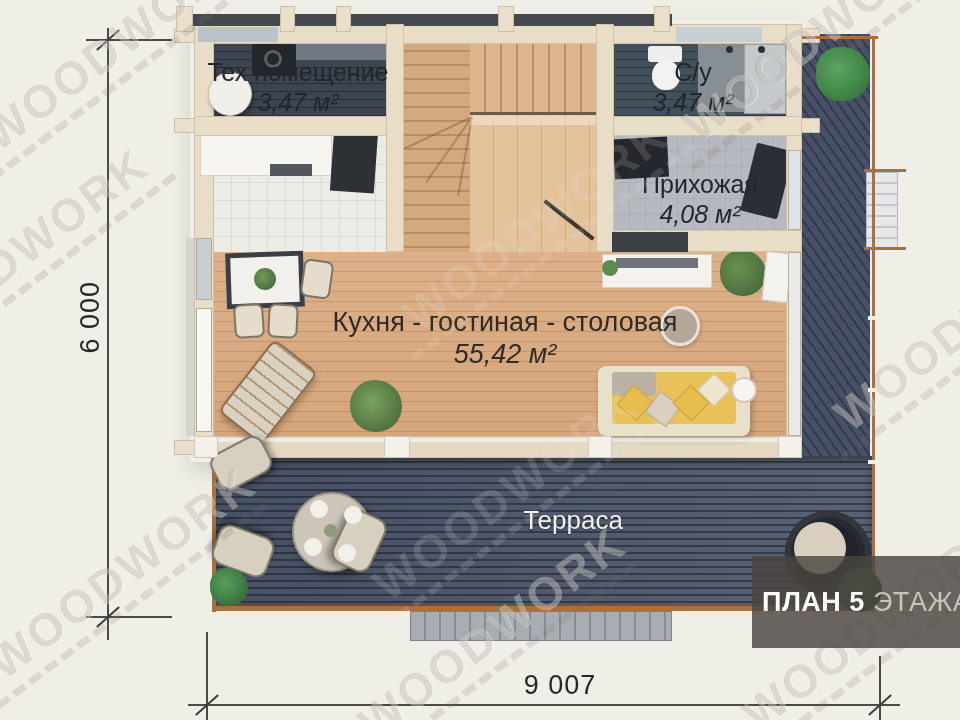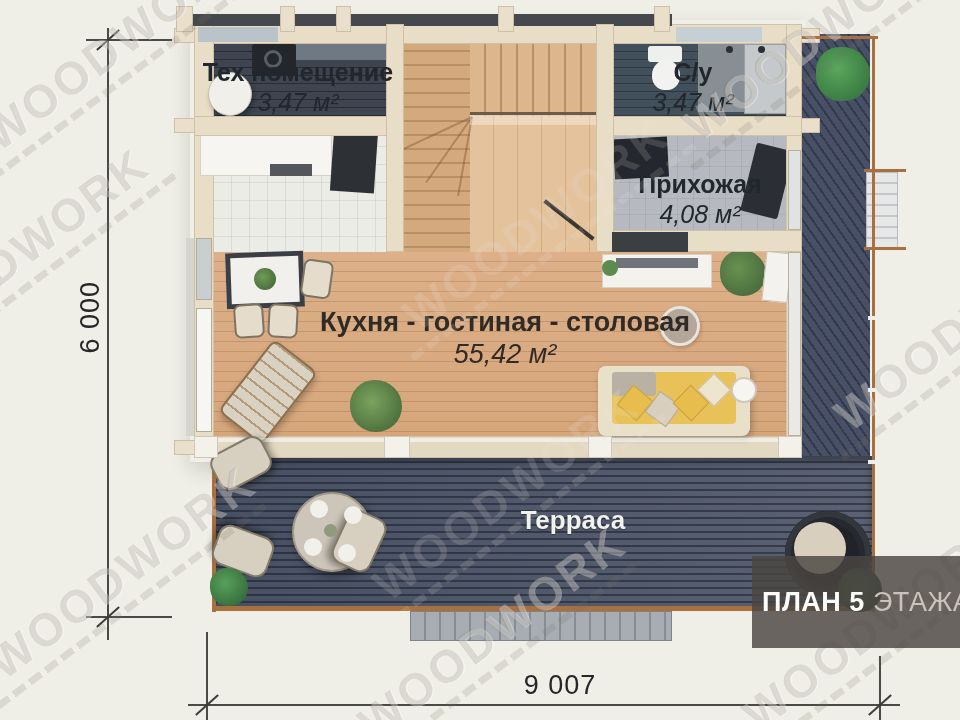--- a/index.html
+++ b/index.html
@@ -60,21 +60,21 @@
     background:repeating-linear-gradient(180deg,transparent 0 5px,rgba(12,16,26,0.45) 5px 7px);
   }
   .porch-deck{
     background:#475067;
     background-image:repeating-linear-gradient(55deg,rgba(0,0,0,0.28) 0 2px,transparent 2px 8px);
   }
   .brown{background:#a8703f;}
 
   
   .room-label{position:absolute;text-align:center;z-index:40;line-height:1.18;}
-  .room-label .nm{display:block;font-weight:bold;}
+  .room-label .nm{display:block;}
   .room-label .ar{display:block;font-style:italic;}
   .lbl-dark{color:#22262d;}
   .lbl-brown{color:#302b26;}
   .lbl-white{color:#f1f1ee;text-shadow:0 1px 2px rgba(0,0,0,0.4);}
 
   .dim-line{background:#4a4a46;z-index:35;}
   .dim-slash{width:30px;height:2px;background:#3d3d39;transform:rotate(-42deg);z-index:36;}
   .dim-label{color:#26262a;font-size:27px;letter-spacing:1px;z-index:36;white-space:nowrap;}
 
   .badge{

